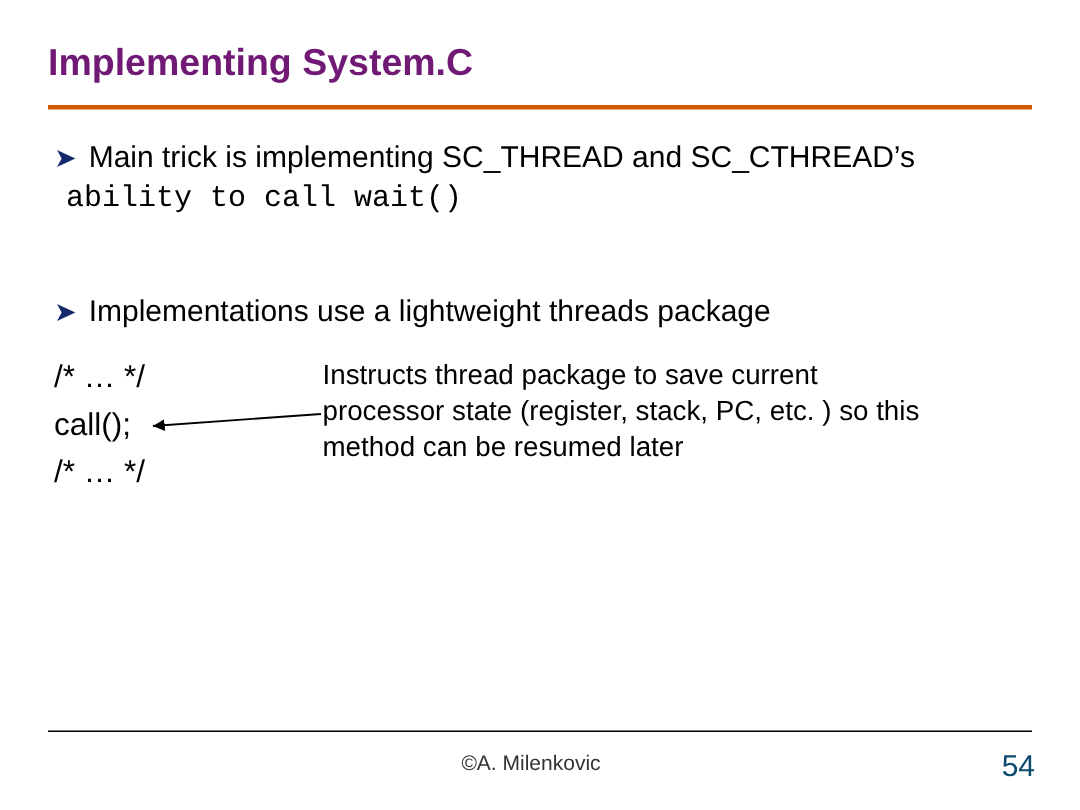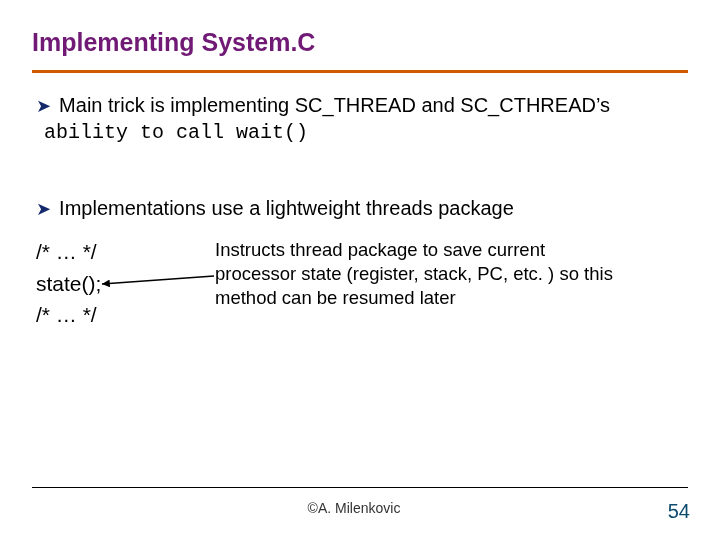--- a/index.html
+++ b/index.html
@@ -31,21 +31,21 @@
     <span class="arrow">➤</span><span class="text">Main trick is implementing SC_THREAD and SC_CTHREAD’s</span>
     <span class="cont">ability to call wait()</span>
   </div>
 
   <div class="bullet b2">
     <span class="arrow">➤</span><span class="text">Implementations use a lightweight threads package</span>
   </div>
 
   <div class="code">
     <div>/* … */</div>
-    <div>state();</div>
+    <div>call();</div>
     <div>/* … */</div>
   </div>
 
   <svg class="arrow-svg" viewBox="0 0 118 24">
     <defs>
       <marker id="ah" markerWidth="8" markerHeight="8" refX="6" refY="3" orient="auto">
         <path d="M0,0 L6,3 L0,6 Z" fill="#000"></path>
       </marker>
     </defs>
     <line x1="116" y1="4" x2="4" y2="12" stroke="#000" stroke-width="1.3" marker-end="url(#ah)"></line>

